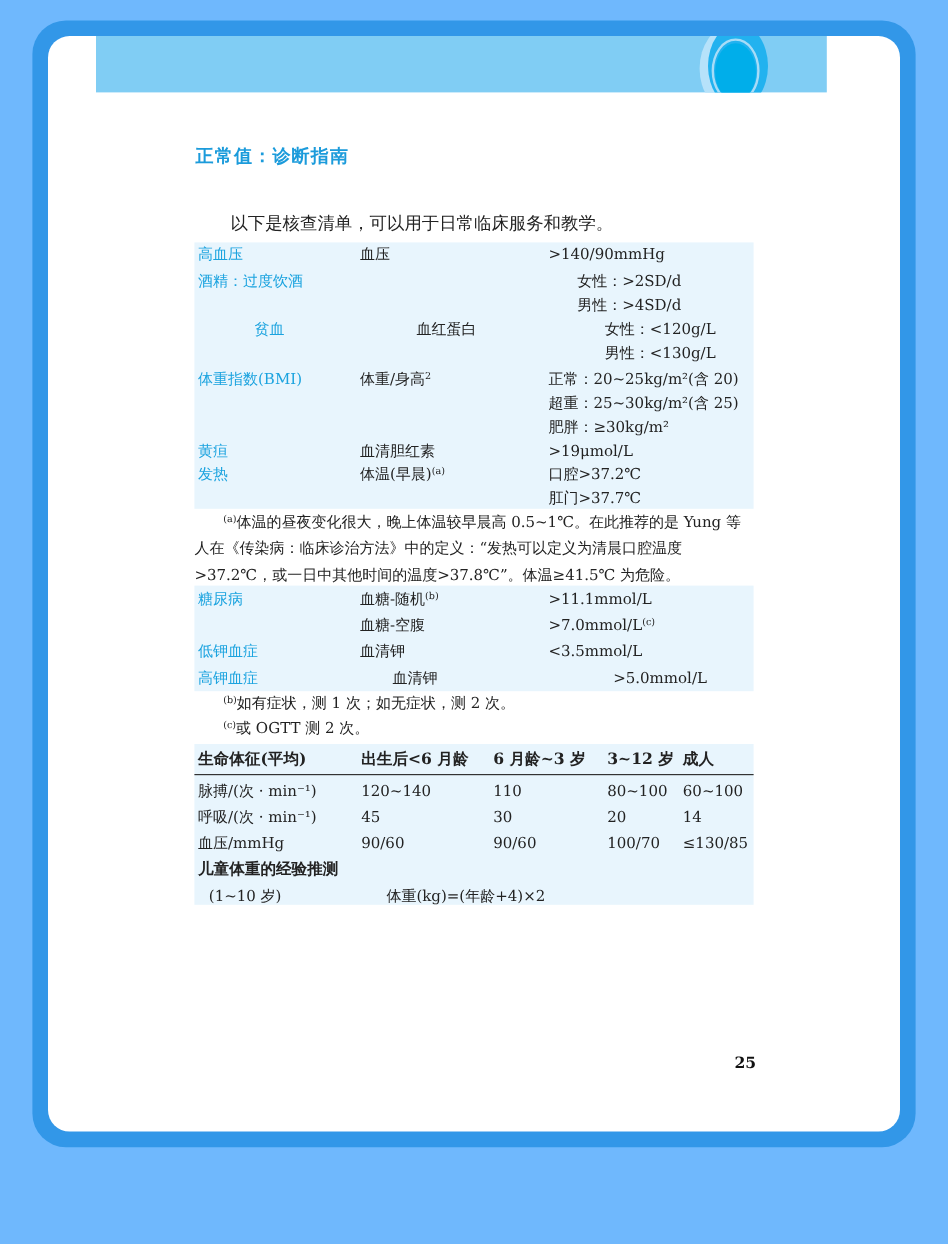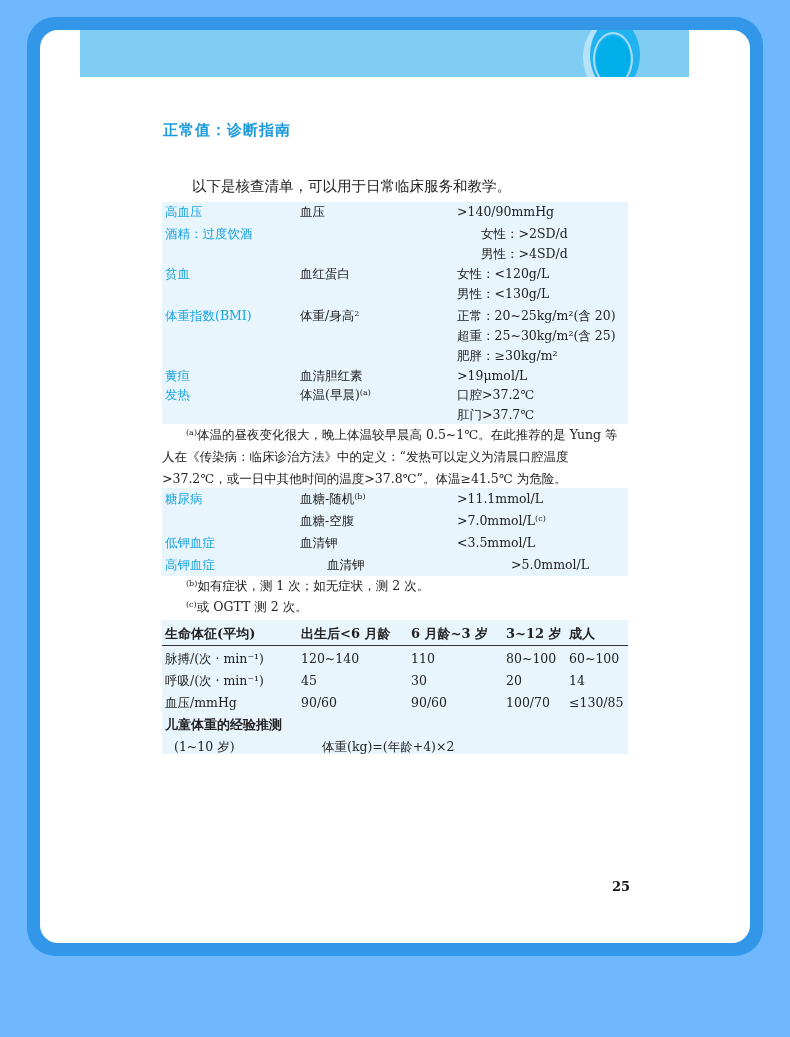--- a/index.html
+++ b/index.html
@@ -125,21 +125,21 @@
           <div class="line">酒精：过度饮酒</div>
         </div>
       <div class="c2">
           <div class="line"></div>
         </div>
       <div class="c3">
         <div class="line">女性：&gt;2SD/d</div>
         <div class="line">男性：&gt;4SD/d</div>
       </div>
     </div>
-    <div class="row" style="height:42px;">
+    <div class="row" style="height:42px;margin-left:47px;">
       <div class="c1">
           <div class="line">贫血</div>
         </div>
       <div class="c2">
           <div class="line">血红蛋白</div>
         </div>
       <div class="c3">
         <div class="line">女性：&lt;120g/L</div>
         <div class="line">男性：&lt;130g/L</div>
       </div>

